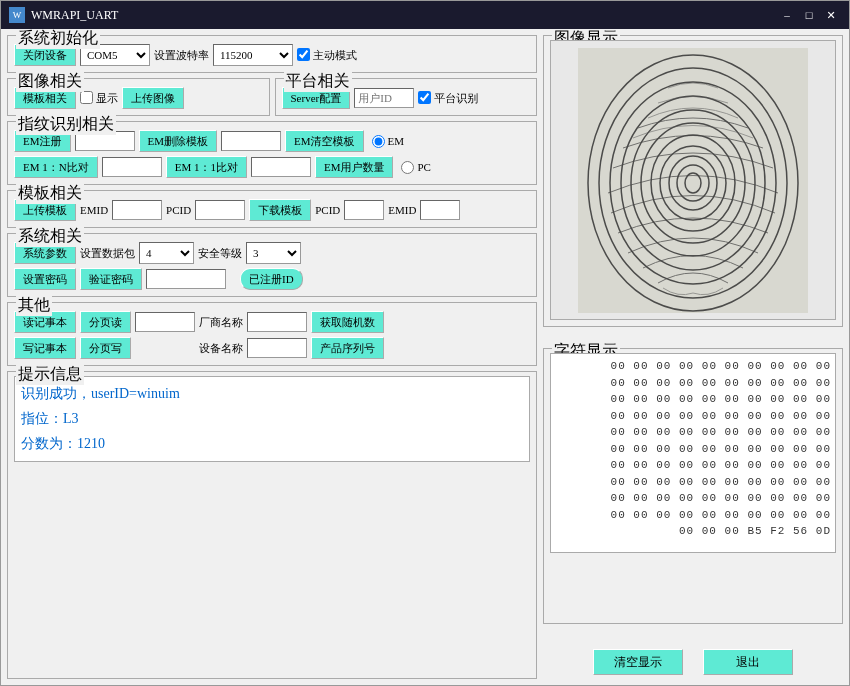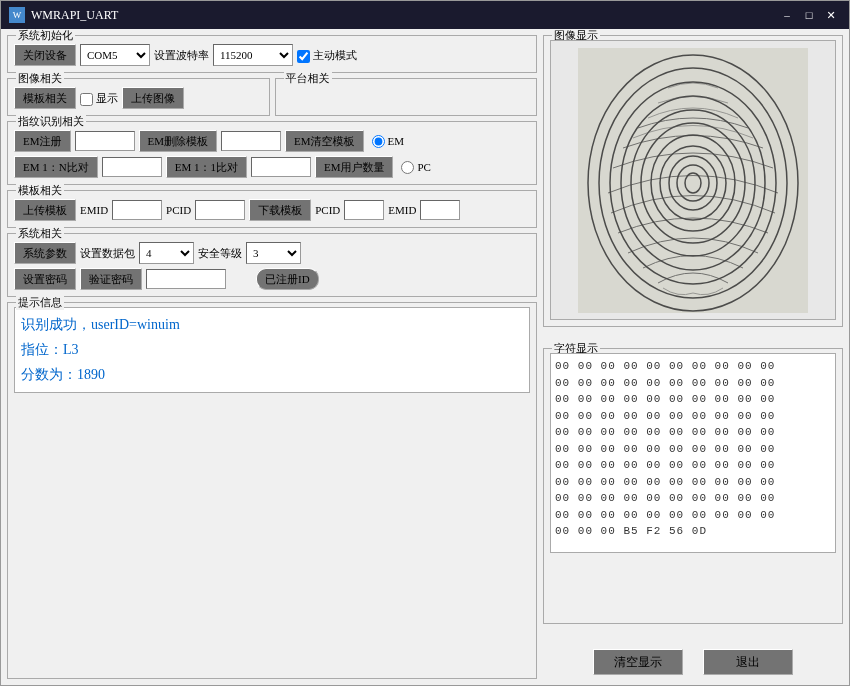--- a/index.html
+++ b/index.html
@@ -86,33 +86,33 @@
       padding: 4px 6px 6px 6px;
       position: relative;
       background: #f0f0f0;
     }
     .group-box-title {
       position: absolute;
       top: -8px;
       left: 8px;
       background: #f0f0f0;
       padding: 0 2px;
-      font-size: 11px;
+      font-size: 16px;
     }
 
     .row {
       display: flex;
       align-items: center;
       gap: 4px;
       margin-top: 4px;
       flex-wrap: wrap;
     }
 
     button {
-      background: #737373;
+      background: #5eead4;
       border: 1px solid #aaa;
       border-top-color: #fff;
       border-left-color: #fff;
       padding: 2px 8px;
       font-size: 11px;
       font-family: inherit;
       cursor: pointer;
       height: 22px;
       white-space: nowrap;
     }
@@ -137,21 +137,21 @@
       border-top-color: #666;
       border-left-color: #666;
       font-size: 11px;
       font-family: inherit;
       background: white;
       padding: 0 2px;
     }
 
     .checkbox-label {
       display: flex;
-      align-items: flex-end;
+      align-items: flex-start;
       gap: 3px;
       font-size: 11px;
       cursor: pointer;
     }
     input[type="checkbox"] {
       width: 13px;
       height: 13px;
     }
     input[type="radio"] {
       width: 13px;
@@ -188,20 +188,21 @@
       border: 1px solid #aaa;
       background: white;
       padding: 4px;
       font-size: 11px;
       font-family: 'Courier New', monospace;
       color: #333;
       height: 200px;
       overflow-y: scroll;
       overflow-x: hidden;
       position: relative;
+      text-align: right;
     }
     .char-line {
       line-height: 1.5;
       letter-spacing: 1px;
     }
 
     .hint-box {
       border: 1px solid #aaa;
       min-height: 80px;
       background: white;
@@ -277,20 +278,28 @@
             <button>模板相关</button>
             <label class="checkbox-label">
               <input type="checkbox" style="">
               <span>显示</span>
             </label>
             <button>上传图像</button>
           </div>
         </div>
         <div class="group-box" style="flex:1;">
           <span class="group-box-title">平台相关</span>
+          <div class="row">
+            <button>Server配置</button>
+            <input type="text" class="w60" placeholder="用户ID" style="">
+            <label class="checkbox-label">
+              <input type="checkbox" checked="" style="">
+              <span>平台识别</span>
+            </label>
+          </div>
         </div>
       </div>
 
       <div class="group-box">
         <span class="group-box-title">指纹识别相关</span>
         <div class="row">
           <button>EM注册</button>
           <input type="text" class="w60" style="">
           <button>EM删除模板</button>
           <input type="text" class="w60" style="">
@@ -350,31 +359,50 @@
             <option>1</option>
             <option>2</option>
             <option>4</option>
             <option>5</option>
           </select>
         </div>
         <div class="row">
           <button>设置密码</button>
           <button>验证密码</button>
           <input type="text" class="w80" style="">
-          <button style="margin-left:26px;border-radius:10px;">已注册ID</button>
-        </div>
-      </div>
-
+          <button style="margin-left:10px;border-radius:10px;">已注册ID</button>
+        </div>
+      </div>
+
+      <div class="group-box">
+        <span class="group-box-title">其他</span>
+        <div class="row">
+          <button>读记事本</button>
+          <button>分页读</button>
+          <input type="text" class="w60" style="">
+          <span class="label">厂商名称</span>
+          <input type="text" class="w60" style="">
+          <button>获取随机数</button>
+        </div>
+        <div class="row">
+          <button>写记事本</button>
+          <button>分页写</button>
+          <span style="width:60px;display:inline-block;"></span>
+          <span class="label">设备名称</span>
+          <input type="text" class="w60" style="">
+          <button>产品序列号</button>
+        </div>
+      </div>
 
       <div class="group-box" style="flex:1;min-height:80px;">
         <span class="group-box-title">提示信息</span>
         <div class="hint-box">
           <div class="hint-text" style="color:#0066cc;">识别成功，userID=winuim</div>
           <div class="hint-text" style="color:#0066cc;">指位：L3</div>
-          <div class="hint-text" style="color:#0066cc;">分数为：1890</div>
+          <div class="hint-text" style="color:#0066cc;">分数为：1210</div>
         </div>
       </div>
 
     </div>
 
     <div class="right-panel">
 
       <div class="group-box" style="flex:0 0 auto;">
         <span class="group-box-title">图像显示</span>
         <div class="image-display">

